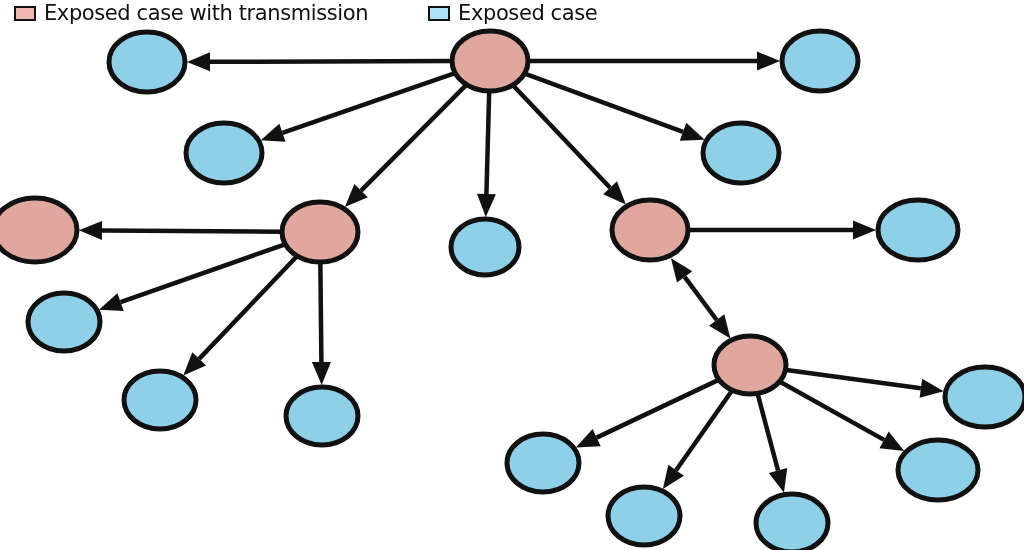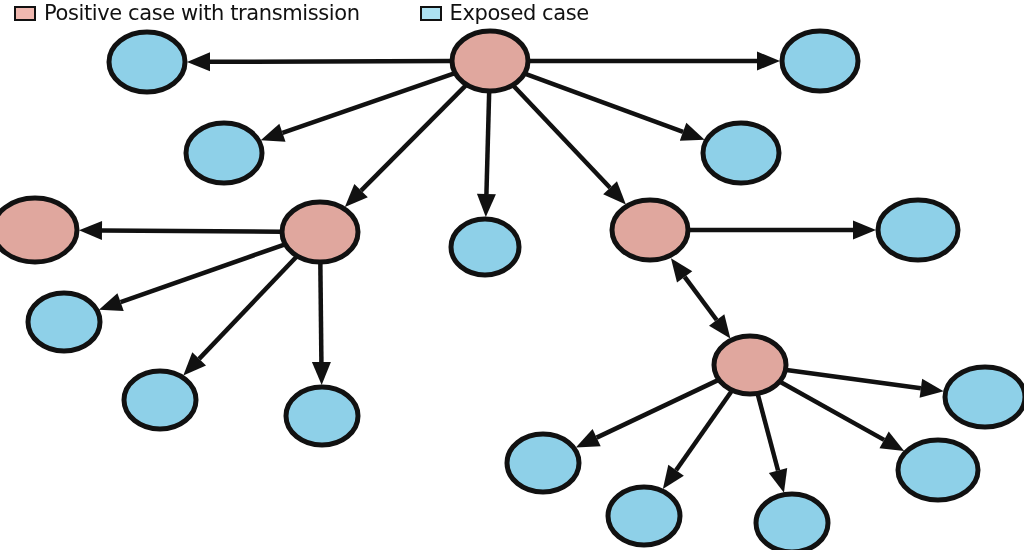--- a/index.html
+++ b/index.html
@@ -85,21 +85,21 @@
 </style>
 </head>
 <body>
 
 <div id="page">
 
   <div id="legend">
 
     <div class="legend-item positive">
       <span class="swatch" style="background: rgb(240, 184, 176);"></span>
-      <span class="legend-label">Positive case with transmission</span>
+      <span class="legend-label">Exposed case with transmission</span>
     </div>
 
     <div class="legend-item exposed">
       <span class="swatch" style="background: rgb(173, 226, 242);"></span>
       <span class="legend-label">Exposed case</span>
     </div>
 
 
   </div>
 

